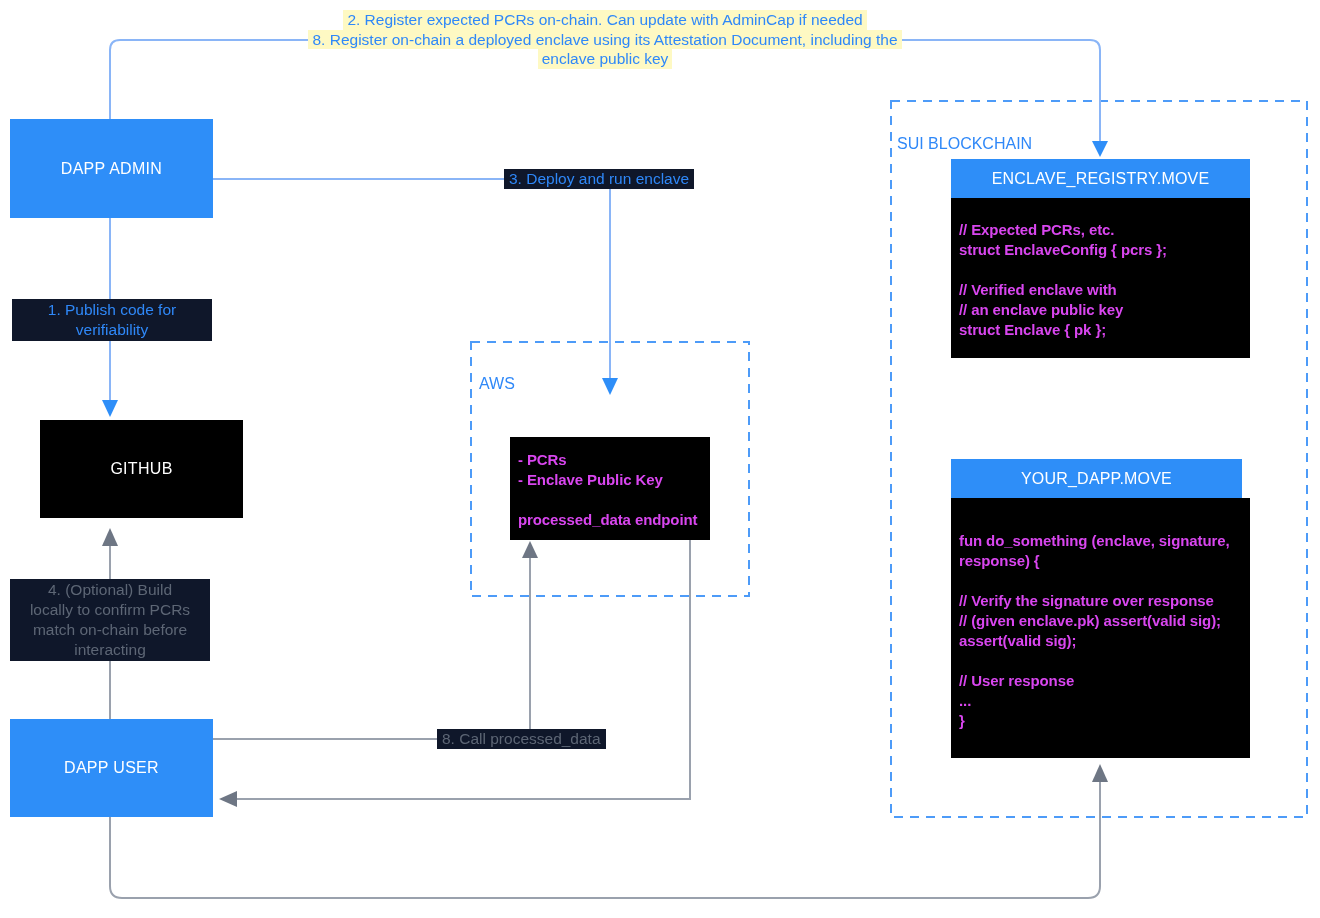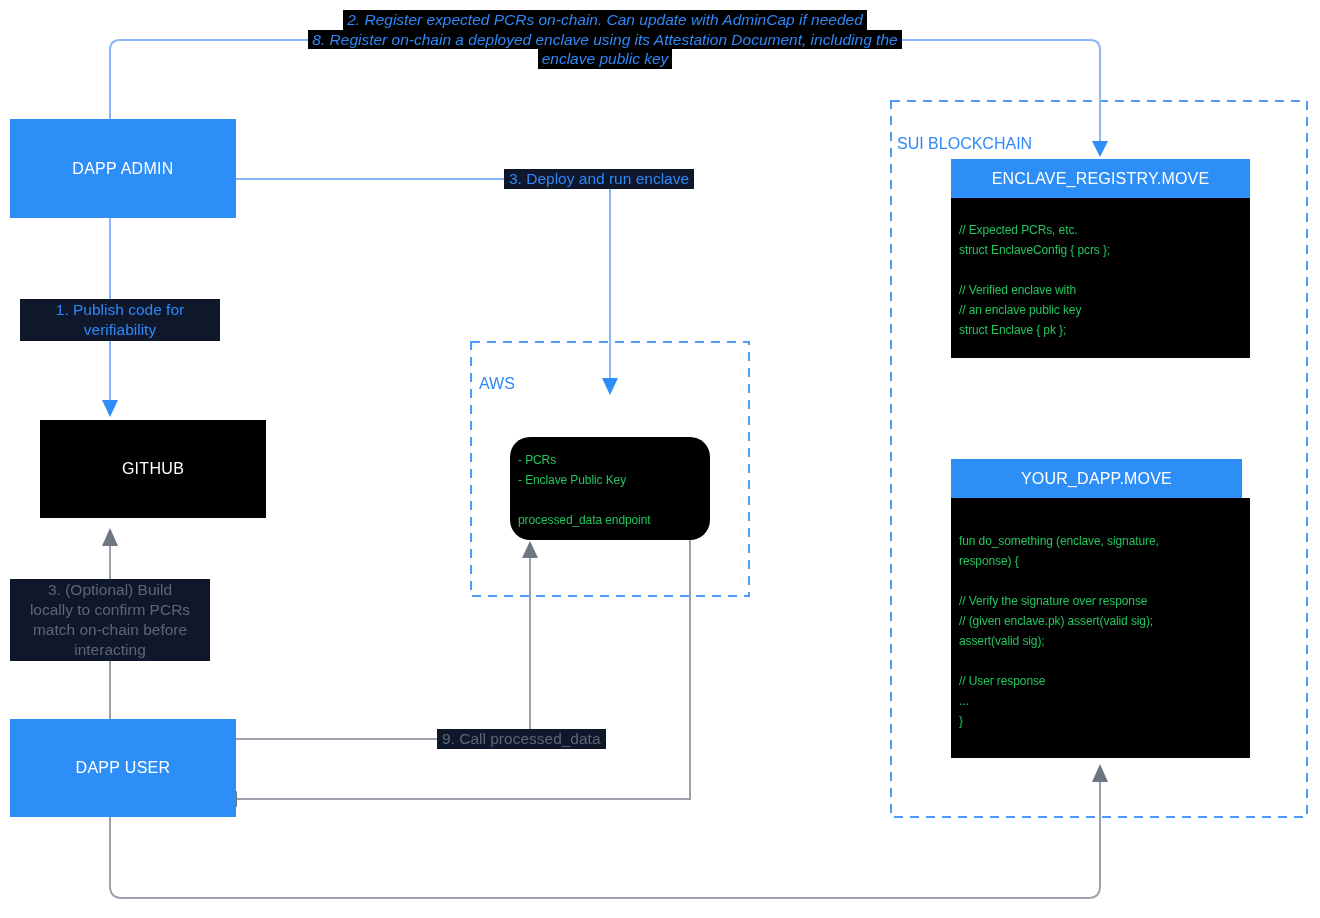--- a/index.html
+++ b/index.html
@@ -18,50 +18,50 @@
     font-family:"Liberation Sans","DejaVu Sans",sans-serif;
   }
   .connectors{position:absolute;left:0;top:0;z-index:1;}
   .blue-line{stroke:var(--connector-blue);stroke-width:2;fill:none;}
   .blue-arrow{fill:var(--accent-blue);}
   .gray-line{stroke:var(--connector-gray);stroke-width:2;fill:none;}
   .gray-arrow{fill:var(--arrow-gray);}
   .dashed-rect{stroke:var(--dashed-border-blue);stroke-width:2;fill:none;stroke-dasharray:9 7;}
 
   .node{
-    position:absolute;width:226px;display:flex;align-items:center;justify-content:center;
+    position:absolute;width:203px;display:flex;align-items:center;justify-content:center;
     color:#fff;font-size:16px;font-weight:500;letter-spacing:.3px;z-index:2;
   }
   .node.blue{background:var(--accent-blue);}
   .node.black{background:var(--box-black);}
 
   .group-label{position:absolute;color:var(--blue-text);font-size:16px;z-index:2;margin-top:29px;}
 
   .code-header{
     position:absolute;background:var(--accent-blue);color:#fff;display:flex;align-items:center;
     justify-content:center;font-size:16px;font-weight:500;letter-spacing:.2px;z-index:2;
   }
   .code-body{
-    position:absolute;background:var(--box-black);color:#22c55e;font-size:12px;line-height:20px;
-    font-weight:400;white-space:pre;letter-spacing:-0.1px;z-index:2;box-sizing:border-box;
+    position:absolute;background:var(--box-black);color:#d946ef;font-size:15px;line-height:20px;
+    font-weight:700;white-space:pre;letter-spacing:-0.1px;z-index:2;box-sizing:border-box;
   }
 
   .edge-label{
     position:absolute;background:#0f172a;font-size:15.5px;white-space:nowrap;
     padding:1px 5px;z-index:3;
   }
   .edge-label.blue{color:var(--blue-text);}
   .edge-label.gray{color:var(--gray-text);}
   .edge-label.multi{white-space:pre-line;text-align:center;line-height:20px;padding:1px 0;}
 
   .top-label{
     position:absolute;left:150px;top:10px;width:910px;text-align:center;
     color:var(--blue-text);font-size:15.5px;line-height:19.5px;z-index:3;
   }
-  .top-label span{display:inline-block;background:#000000;padding:0 4px;font-style:italic;}
+  .top-label span{display:inline-block;background:#fef9c3;padding:0 4px;}
 </style>
 </head>
 <body>
 
 <div class="canvas">
 
   <svg class="connectors" width="1320" height="918" viewBox="0 0 1320 918">
 
     <rect class="dashed-rect" x="471" y="342" width="278" height="254"></rect>
     <rect class="dashed-rect" x="891" y="101" width="416" height="716"></rect>
@@ -98,21 +98,21 @@
     <span>DAPP ADMIN</span>
   </div>
   <div class="node black" style="left:10px;top:420px;height:98px;margin-left:30px;">
     <span>GITHUB</span>
   </div>
   <div class="node blue" style="left:10px;top:719px;height:98px;">
     <span>DAPP USER</span>
   </div>
 
   <div class="group-label" style="left:479px;top:346px;">AWS</div>
-  <div class="code-body" style="left:510px;top:437px;width:200px;height:103px;padding:13px 4px 0 8px;border-radius:20px;">- PCRs
+  <div class="code-body" style="left:510px;top:437px;width:200px;height:103px;padding:13px 4px 0 8px;">- PCRs
 - Enclave Public Key
 
 processed_data endpoint</div>
 
   <div class="group-label" style="left:897px;top:106px;">SUI BLOCKCHAIN</div>
 
   <div class="code-header" style="left:951px;top:159px;width:299px;height:39px;">ENCLAVE_REGISTRY.MOVE</div>
   <div class="code-body" style="left:951px;top:198px;width:299px;height:160px;padding:22px 4px 0 8px;">// Expected PCRs, etc.
 struct EnclaveConfig { pcrs };
 
@@ -125,27 +125,27 @@
 response) {
 
 // Verify the signature over response
 // (given enclave.pk) assert(valid sig);
 assert(valid sig);
 
 // User response
 ...
 }</div>
 
-  <div class="edge-label blue multi" style="left:20px;top:299px;width:200px;">1. Publish code for
+  <div class="edge-label blue multi" style="left:12px;top:299px;width:200px;">1. Publish code for
 verifiability</div>
 
   <div class="edge-label blue" style="left:504px;top:169px;">3. Deploy and run enclave</div>
 
-  <div class="edge-label gray multi" style="left:10px;top:579px;width:200px;">3. (Optional) Build
+  <div class="edge-label gray multi" style="left:10px;top:579px;width:200px;">4. (Optional) Build
 locally to confirm PCRs
 match on-chain before
 interacting</div>
 
-  <div class="edge-label gray" style="left:437px;top:729px;">9. Call processed_data</div>
+  <div class="edge-label gray" style="left:437px;top:729px;">8. Call processed_data</div>
 
 
 
 </div>
 
 </body></html>

